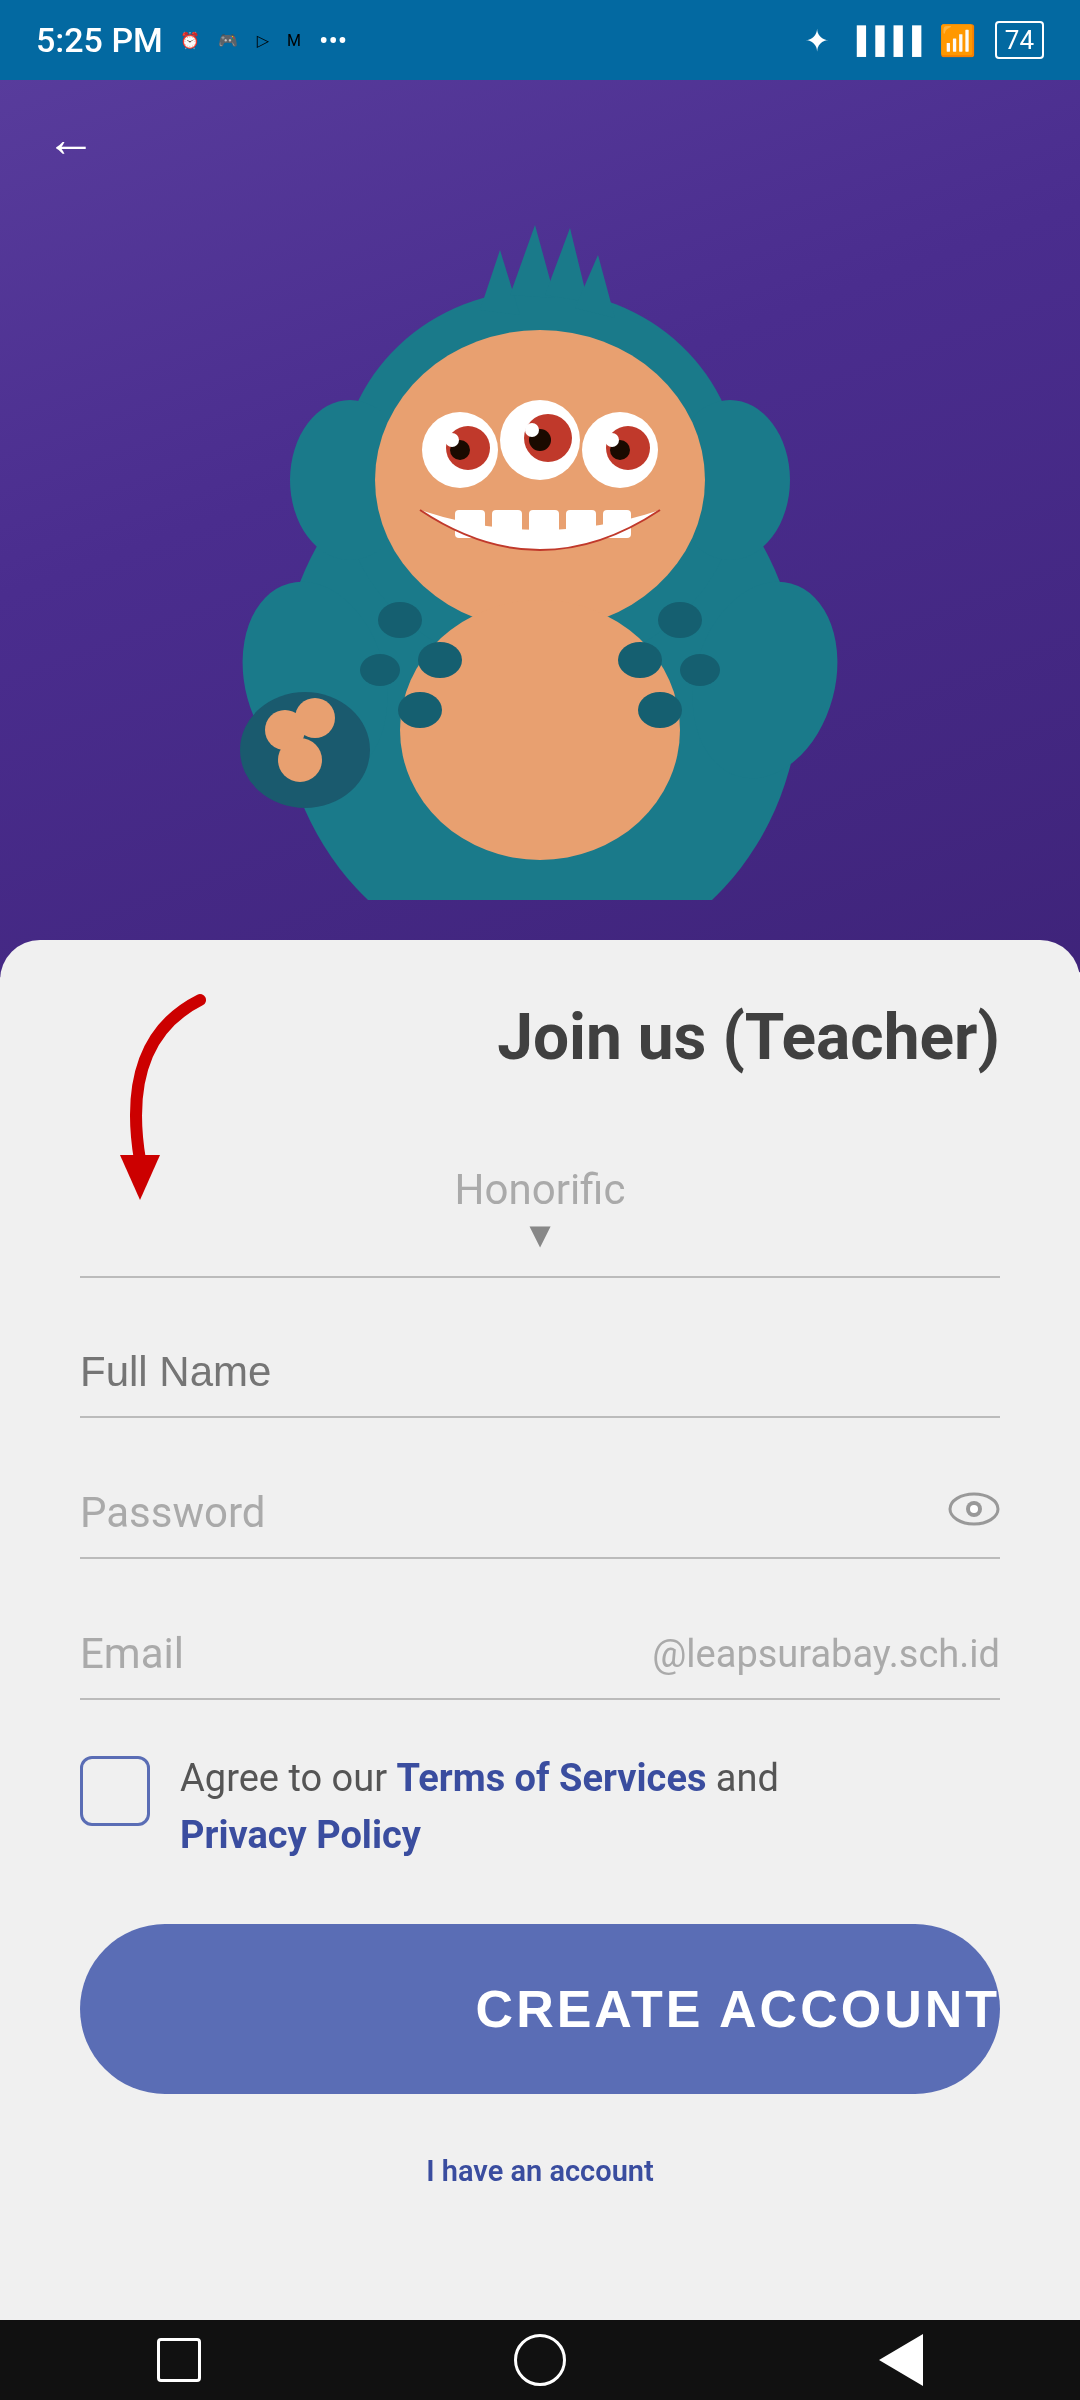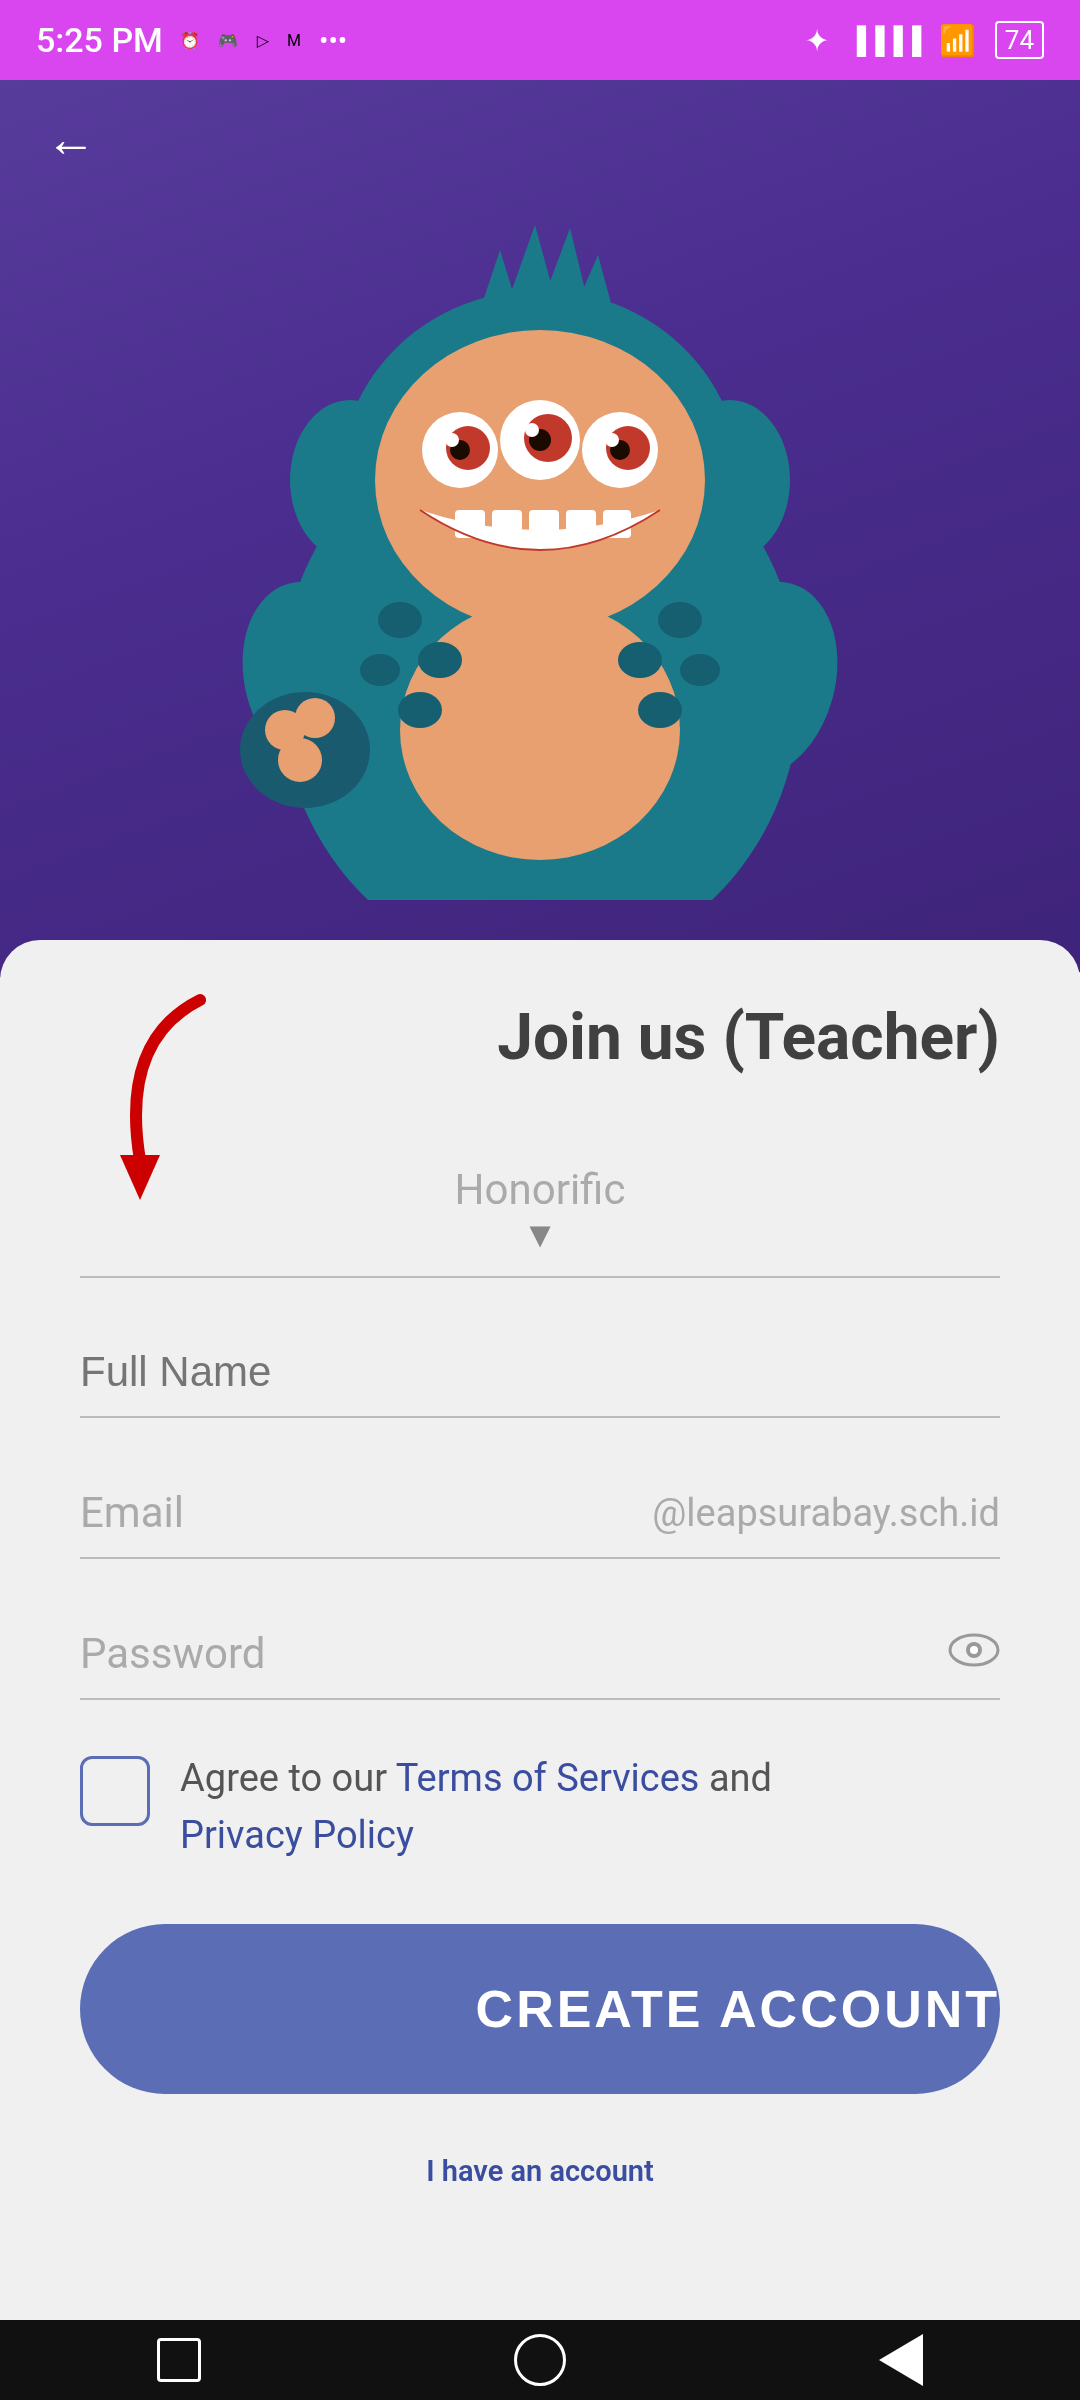--- a/index.html
+++ b/index.html
@@ -14,21 +14,21 @@
       background: #1a1a2e;
     }
 
     
     .status-bar {
       position: absolute;
       top: 0;
       left: 0;
       right: 0;
       height: 80px;
-      background: #d946ef;
+      background: #0369a1;
       display: flex;
       align-items: center;
       justify-content: space-between;
       padding: 0 36px;
       z-index: 100;
     }
 
     .status-time {
       color: white;
       font-size: 34px;
@@ -225,21 +225,21 @@
     }
 
     .checkbox-text {
       font-size: 38px;
       color: #555;
       line-height: 1.5;
     }
 
     .checkbox-text a {
       color: #3a4d9f;
-      font-weight: 400;
+      font-weight: 700;
       text-decoration: none;
     }
 
     
     .create-btn {
       display: block;
       width: 100%;
       padding: 55px 0;
       background: #5a6db5;
       border: none;
@@ -423,40 +423,40 @@
       <span class="honorific-label">Honorific</span>
       <span class="dropdown-arrow">▼</span>
     </div>
   </div>
 
   <div class="form-field">
     <input type="text" placeholder="Full Name" style="">
   </div>
 
   <div class="form-field">
-    <div class="email-row">
-      <span class="email-label">Email</span>
-      <span class="email-suffix">@leapsurabay.sch.id</span>
-    </div>
-  </div>
-
-  <div class="form-field">
     <div class="password-row">
       <span class="password-label">Password</span>
       <span class="eye-icon">
         
         <svg width="52" height="36" viewBox="0 0 52 36">
           <ellipse cx="26" cy="18" rx="24" ry="15" stroke="#999" stroke-width="3" fill="none"></ellipse>
           <circle cx="26" cy="18" r="8" fill="#999"></circle>
           <circle cx="26" cy="18" r="4" fill="white"></circle>
         </svg>
       </span>
     </div>
   </div>
 
+  <div class="form-field">
+    <div class="email-row">
+      <span class="email-label">Email</span>
+      <span class="email-suffix">@leapsurabay.sch.id</span>
+    </div>
+  </div>
+
   <div class="checkbox-row">
     <div class="checkbox-box"></div>
     <div class="checkbox-text">
       <span>Agree to our </span><a href="#">Terms of Services</a><span> and </span><br><a href="#">Privacy Policy</a>
     </div>
   </div>
 
   <button class="create-btn">CREATE ACCOUNT</button>
 
   <div class="have-account">I have an account</div>

